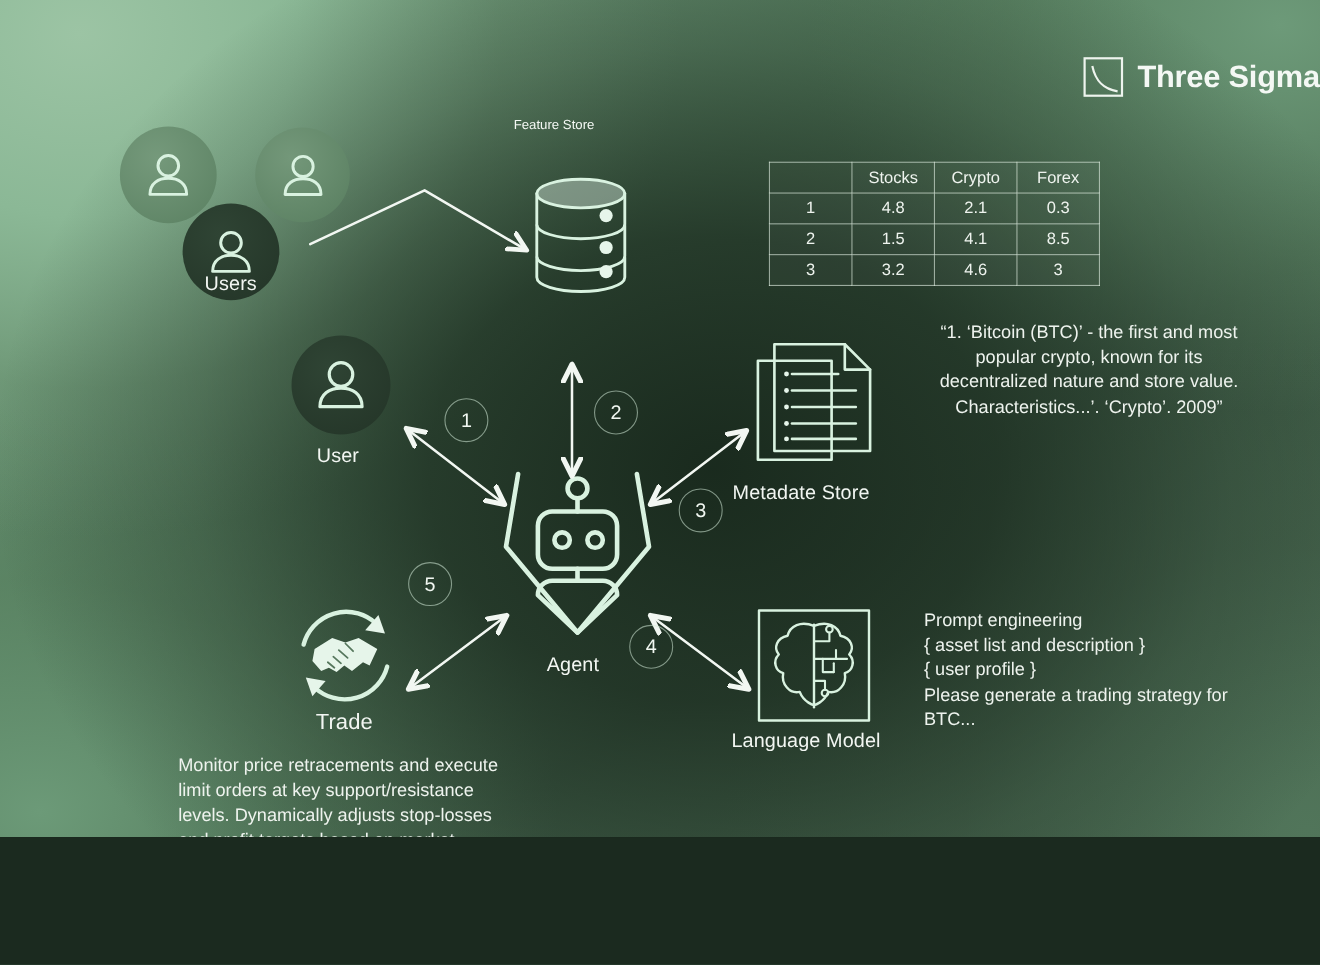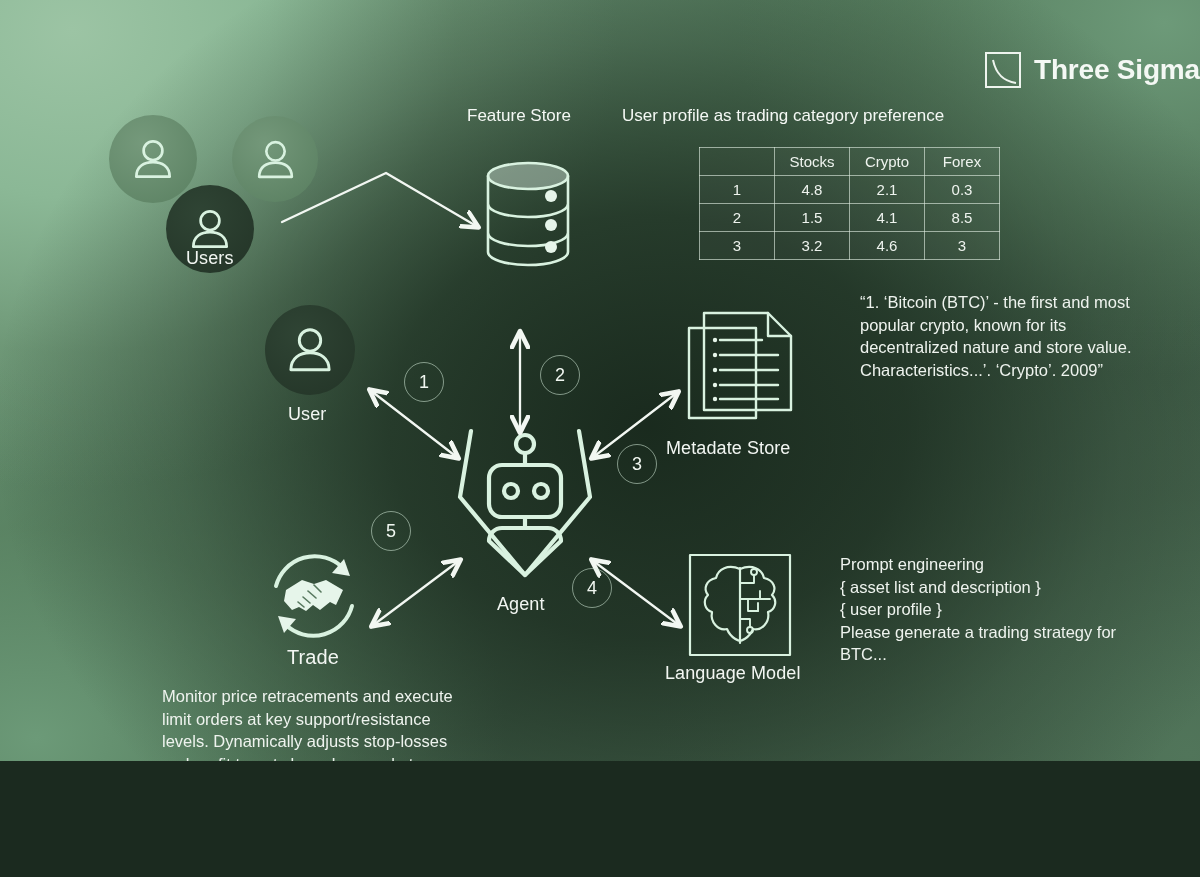--- a/index.html
+++ b/index.html
@@ -31,21 +31,21 @@
   .lbl {
     position: absolute;
     color: #f2f6f2;
     font-size: 17px;
     letter-spacing: .1px;
     white-space: nowrap;
   }
   .hdr {
     position: absolute;
     color: #f4f8f4;
-    font-size: 17px;
+    font-size: 12px;
     white-space: nowrap;
   }
   .para {
     position: absolute;
     color: #eef3ee;
     font-size: 16.5px;
     line-height: 22.6px;
     white-space: pre-line;
   }
 
@@ -125,21 +125,20 @@
   <div id="logo" style="left:985px; top:52px;">
     <div class="mark">
       <svg viewBox="0 0 36 36" width="36" height="36" aria-hidden="true">
         <path d="M6 6 C9 20, 16 27, 29 29" fill="none" stroke="#eef4ee" stroke-width="2"></path>
       </svg>
     </div>
     <div class="wordmark">Three Sigma</div>
   </div>
 
   <div class="hdr" style="left:467px; top:106px;">Feature Store</div>
-  <div class="hdr" style="left:622px; top:106px;">User profile as trading category preference</div>
 
   <table id="profile-table" style="left:659px; top:147px;margin-left:40px;">
     <thead>
       <tr>
         <th class="corner"></th>
         <th>Stocks</th>
         <th>Crypto</th>
         <th>Forex</th>
       </tr>
     </thead>
@@ -300,20 +299,20 @@
 
     <line class="arrow-line" x1="130" y1="250" x2="42" y2="316" marker-end="url(#a2)" marker-start="url(#a2s)"></line>
   </svg>
 
   <div class="numbadge" style="left:404px; top:362px;">1</div>
   <div class="numbadge" style="left:540px; top:355px;">2</div>
   <div class="numbadge" style="left:617px; top:444px;">3</div>
   <div class="numbadge" style="left:572px; top:568px;">4</div>
   <div class="numbadge" style="left:371px; top:511px;">5</div>
 
-  <div class="para" style="left:860px; top:291px; width:300px;">“1. ‘Bitcoin (BTC)’ - the first and most popular crypto, known for its decentralized nature and store value. Characteristics...’. ‘Crypto’. 2009”</div>
+  <div class="para" style="left:840px; top:291px; width:300px;text-align:center;">“1. ‘Bitcoin (BTC)’ - the first and most popular crypto, known for its decentralized nature and store value. Characteristics...’. ‘Crypto’. 2009”</div>
   <div class="para" style="left:840px; top:553px; width:310px;">Prompt engineering
 { asset list and description }
 { user profile }
 Please generate a trading strategy for BTC...</div>
   <div class="para" style="left:162px; top:685px; width:310px;">Monitor price retracements and execute limit orders at key support/resistance levels. Dynamically adjusts stop-losses and profit targets based on market volatility and your trading preferences.</div>
 
 </div>
 
 </body></html>

